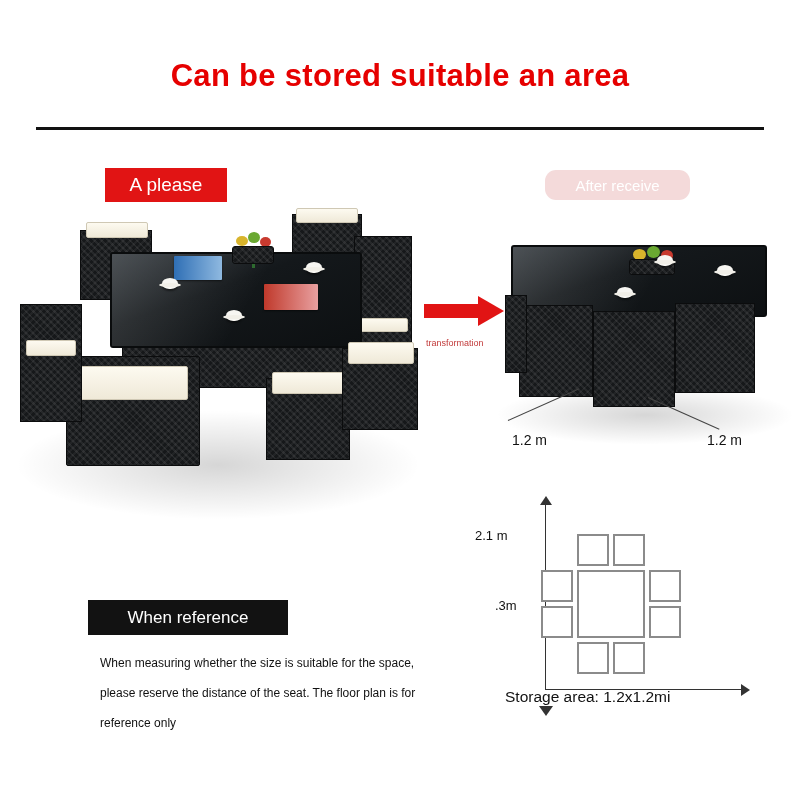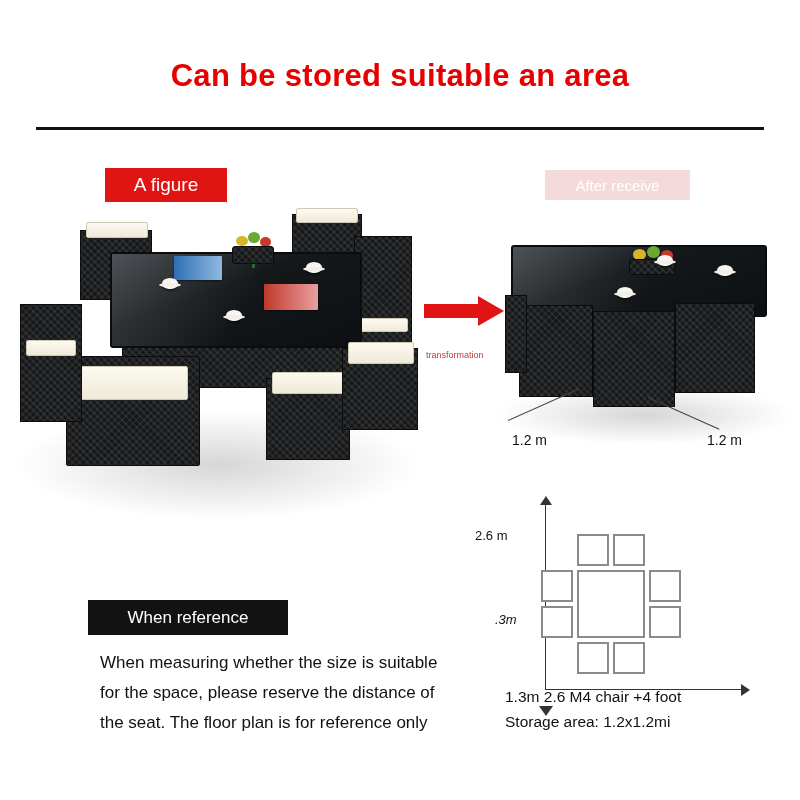--- a/index.html
+++ b/index.html
@@ -56,20 +56,21 @@
     top: 170px;
     left: 545px;
     width: 145px;
     height: 30px;
     background: #f4dada;
     color: #ffffff;
     font-size: 15px;
     display: flex;
     align-items: center;
     justify-content: center;
+    border-radius: 11px;
   }
   .tag-black {
     position: absolute;
     top: 600px;
     left: 88px;
     width: 200px;
     height: 35px;
     background: #121212;
     color: #ffffff;
     font-size: 17px;
@@ -115,21 +116,21 @@
     top: 0;
     left: 54px;
     width: 0;
     height: 0;
     border-top: 15px solid transparent;
     border-bottom: 15px solid transparent;
     border-left: 26px solid #e11414;
   }
   .arrow-label {
     position: absolute;
-    top: 54px;
+    top: 42px;
     left: 2px;
     font-size: 9px;
     color: #c23b3b;
     white-space: nowrap;
   }
 
   
   .dim {
     position: absolute;
     font-size: 14px;
@@ -197,42 +198,42 @@
     border-right: 7px solid transparent;
     border-top: 10px solid #333;
   }
   .plan-lbl {
     position: absolute;
     font-size: 13px;
     color: #111;
     white-space: nowrap;
   }
   .lbl-26 { left: 20px; top: 28px; }
-  .lbl-3  { left: 40px; top: 112px; font-style: italic; }
+  .lbl-3  { left: 40px; top: 98px; }
 
   .sq {
     position: absolute;
     border: 2px solid #8b8b8b;
     background: #ffffff;
     box-sizing: border-box;
   }
   .sq-center {
     position: absolute;
     border: 2px solid #8b8b8b;
     background: #ffffff;
     box-sizing: border-box;
   }
 
   
   .para-left {
     position: absolute;
     top: 648px;
     left: 100px;
     width: 350px;
-    font-size: 17px;
+    font-size: 12px;
     line-height: 30px;
     color: #111;
   }
   .para-right {
     position: absolute;
     top: 684px;
     left: 505px;
     width: 280px;
     font-size: 15.5px;
     line-height: 25px;
@@ -297,21 +298,21 @@
     position: absolute;
     background: radial-gradient(ellipse at center, rgba(0,0,0,0.16) 0%, rgba(0,0,0,0) 70%);
   }
 </style>
 </head>
 <body>
 
 <div class="title">Can be stored suitable an area</div>
 <div class="title-rule"></div>
 
-<div class="tag-red">A figure</div>
+<div class="tag-red">A please</div>
 <div class="tag-ghost">After receive</div>
 
 <div class="photo-left">
   <div class="shadow-floor" style="left:0; top:210px; width:408px; height:110px;"></div>
 
   <div class="rattan" style="position:absolute; left:66px; top:30px; width:72px; height:70px;"></div>
   <div class="cushion" style="position:absolute; left:72px; top:22px; width:62px; height:16px;"></div>
 
   <div class="rattan" style="position:absolute; left:278px; top:14px; width:70px; height:64px;"></div>
   <div class="cushion" style="position:absolute; left:282px; top:8px; width:62px; height:15px;"></div>
@@ -384,34 +385,33 @@
 <div class="para-left">When measuring whether the size is suitable for the space, please reserve the distance of the seat.
  The floor plan is for reference only</div>
 
 <div class="plan">
   <div class="plan-axis-v"></div>
   <div class="plan-axis-h"></div>
   <div class="axis-cap-up"></div>
   <div class="axis-cap-right"></div>
   <div class="axis-cap-down"></div>
 
-  <div class="plan-lbl lbl-26">2.6 m</div>
+  <div class="plan-lbl lbl-26">2.1 m</div>
   <div class="plan-lbl lbl-3">.3m</div>
 
   <div class="sq" style="left:122px; top:34px; width:32px; height:32px;"></div>
   <div class="sq" style="left:158px; top:34px; width:32px; height:32px;"></div>
 
   <div class="sq" style="left:86px; top:70px; width:32px; height:32px;"></div>
   <div class="sq" style="left:86px; top:106px; width:32px; height:32px;"></div>
 
   <div class="sq" style="left:194px; top:70px; width:32px; height:32px;"></div>
   <div class="sq" style="left:194px; top:106px; width:32px; height:32px;"></div>
 
   <div class="sq" style="left:122px; top:142px; width:32px; height:32px;"></div>
   <div class="sq" style="left:158px; top:142px; width:32px; height:32px;"></div>
 
   <div class="sq-center" style="left:122px; top:70px; width:68px; height:68px;"></div>
 </div>
 
 <div class="para-right">
-  <div>1.3m 2.6 M4 chair +4 foot</div>
   <div>Storage area: 1.2x1.2mi</div>
 </div>
 
 </body></html>

